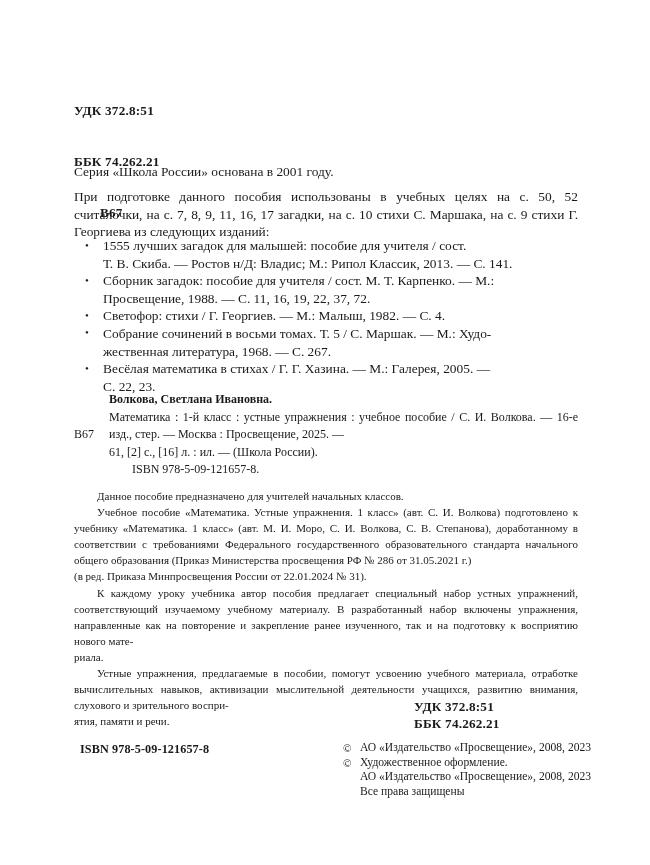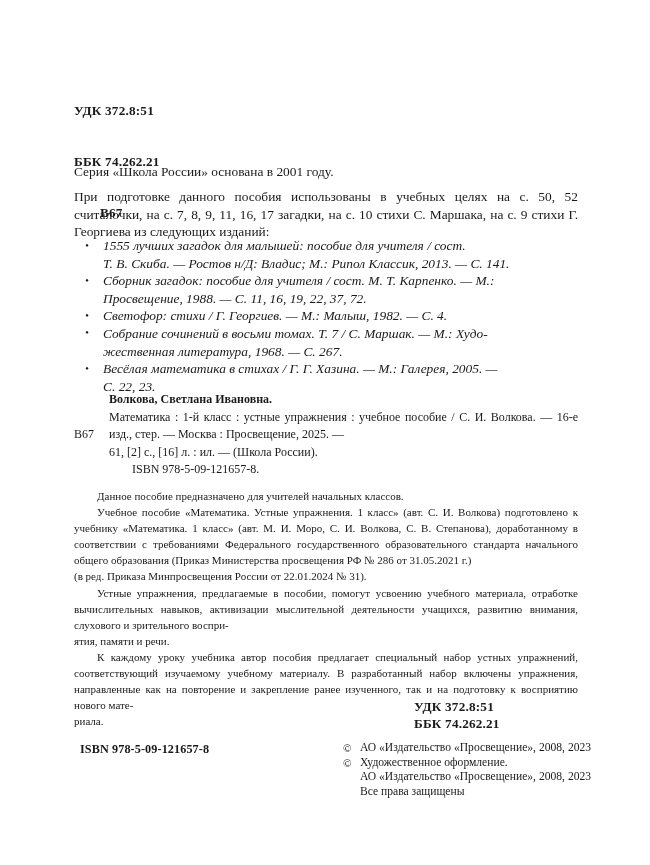--- a/index.html
+++ b/index.html
@@ -73,21 +73,20 @@
     padding: 0;
     font-size: 13.4px;
     line-height: 17.6px;
   }
   .source-list li {
     position: relative;
     padding-left: 29px;
     text-align: justify;
     text-justify: inter-word;
     margin: 0;
-    font-style: italic;
   }
   .source-list li::before {
     content: "\2022";
     position: absolute;
     left: 11px;
     top: -0.5px;
     font-size: 11px;
   }
   .source-list li .tail { text-align: left; display: block; }
 
@@ -206,21 +205,21 @@
       <span class="tail">Т. В. Скиба. — Ростов н/Д: Владис; М.: Рипол Классик, 2013. — С. 141.</span>
     </li>
     <li>
       <span>Сборник загадок: пособие для учителя / сост. М. Т. Карпенко. — М.:</span>
       <span class="tail">Просвещение, 1988. — С. 11, 16, 19, 22, 37, 72.</span>
     </li>
     <li>
       <span>Светофор: стихи / Г. Георгиев. — М.: Малыш, 1982. — С. 4.</span>
     </li>
     <li>
-      <span>Собрание сочинений в восьми томах. Т. 7 / С. Маршак. — М.: Худо-</span>
+      <span>Собрание сочинений в восьми томах. Т. 5 / С. Маршак. — М.: Худо-</span>
       <span class="tail">жественная литература, 1968. — С. 267.</span>
     </li>
     <li>
       <span>Весёлая математика в стихах / Г. Г. Хазина. — М.: Галерея, 2005. —</span>
       <span class="tail">С. 22, 23.</span>
     </li>
   </ul>
 
   <div class="biblio">
     <div class="author">Волкова, Светлана Ивановна.</div>
@@ -235,26 +234,26 @@
 
   <div class="annotation">
     <p>
       <span>Данное пособие предназначено для учителей начальных классов.</span>
     </p>
     <p>
       <span>Учебное пособие «Математика. Устные упражнения. 1 класс» (авт. С. И. Волкова) подготовлено к учебнику «Математика. 1 класс» (авт. М. И. Моро, С. И. Волкова, С. В. Степанова), доработанному в соответствии с требованиями Федерального государственного образовательного стандарта начального общего образования (Приказ Министерства просвещения РФ № 286 от 31.05.2021 г.)</span>
       <span class="tail">(в ред. Приказа Минпросвещения России от 22.01.2024 № 31).</span>
     </p>
     <p>
+      <span>К каждому уроку учебника автор пособия предлагает специальный набор устных упражнений, соответствующий изучаемому учебному материалу. В разработанный набор включены упражнения, направленные как на повторение и закрепление ранее изученного, так и на подготовку к восприятию нового мате-</span>
+      <span class="tail">риала.</span>
+    </p>
+    <p>
       <span>Устные упражнения, предлагаемые в пособии, помогут усвоению учебного материала, отработке вычислительных навыков, активизации мыслительной деятельности учащихся, развитию внимания, слухового и зрительного воспри-</span>
       <span class="tail">ятия, памяти и речи.</span>
-    </p>
-    <p>
-      <span>К каждому уроку учебника автор пособия предлагает специальный набор устных упражнений, соответствующий изучаемому учебному материалу. В разработанный набор включены упражнения, направленные как на повторение и закрепление ранее изученного, так и на подготовку к восприятию нового мате-</span>
-      <span class="tail">риала.</span>
     </p>
   </div>
 
   <div class="codes-bottom">
     <span>УДК 372.8:51</span>
     <span>ББК 74.262.21</span>
   </div>
 
   <div class="footer-isbn">ISBN 978-5-09-121657-8</div>
 

